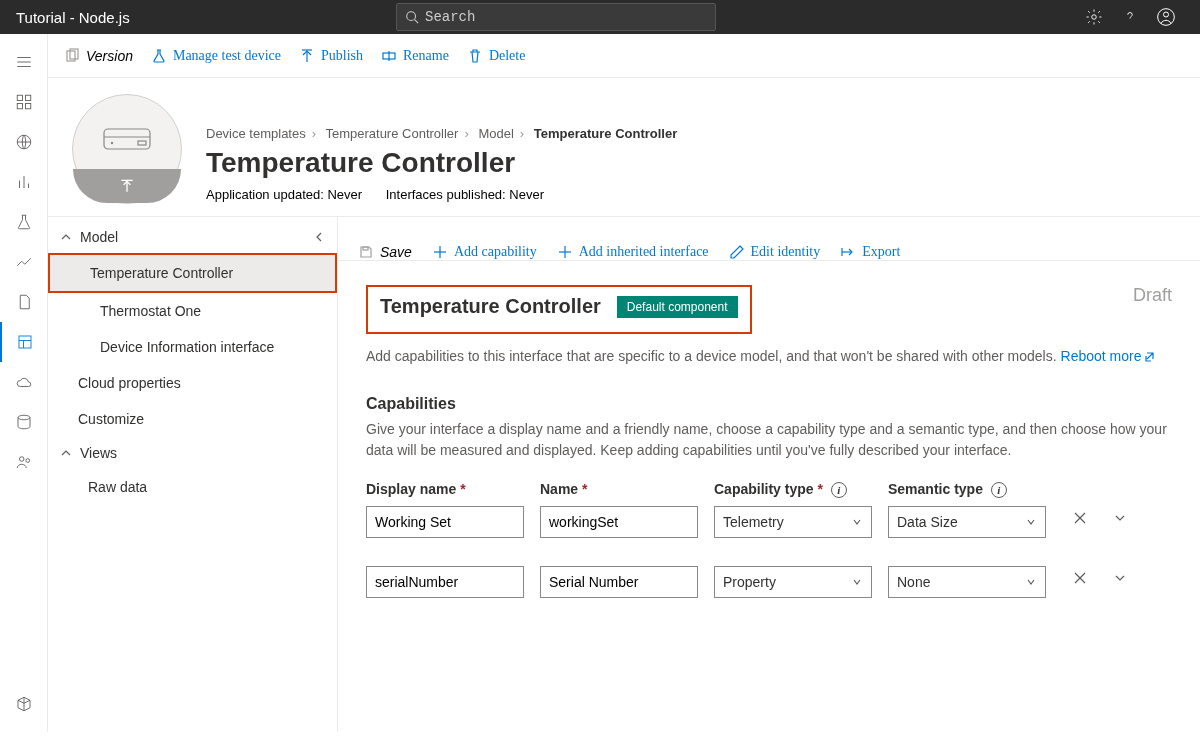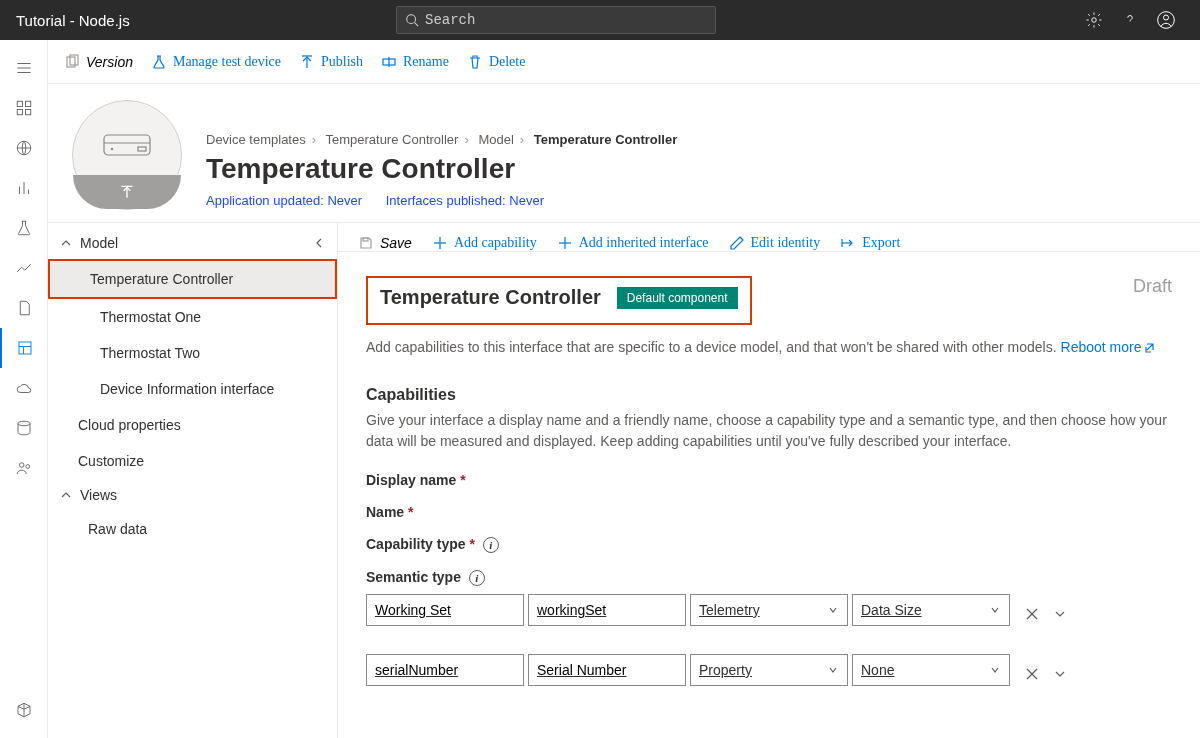--- a/index.html
+++ b/index.html
@@ -1,19 +1,19 @@
 <!DOCTYPE html>
 <html><head>
 <meta charset="utf-8">
 <style>
 * { box-sizing: border-box; margin: 0; padding: 0; }
 body { font-family: "Segoe UI", -apple-system, sans-serif; font-size: 14px; color: #323130; background: #fff; overflow: hidden; }
 
 
-.topbar { height: 40px; background: #2b2b2b; color: #fff; display: flex; align-items: center; padding: 0 16px; }
+.topbar { height: 34px; background: #2b2b2b; color: #fff; display: flex; align-items: center; padding: 0 16px; }
 .topbar .title { font-size: 15px; font-weight: 400; flex: 0 0 auto; width: 380px; }
 .topbar .search { flex: 0 0 320px; height: 28px; background: #3a3a3a; border: 1px solid #555; border-radius: 2px; display: flex; align-items: center; padding: 0 8px; color: #ccc; font-family: Liberation Mono, monospace; }
 .topbar .search svg { margin-right: 6px; }
 .topbar .spacer { flex: 1; }
 .topbar .tb-icon { width: 36px; height: 36px; display: flex; align-items: center; justify-content: center; color: #fff; cursor: pointer; }
 .topbar .tb-icon svg { stroke: #fff; }
 
 .shell { display: flex; height: calc(100vh - 40px); }
 
 
@@ -32,21 +32,21 @@
 
 .header-block { display: flex; padding: 16px 24px 12px 24px; gap: 24px; border-bottom: 1px solid #edebe9; }
 .device-circle { width: 110px; height: 110px; border-radius: 55px; border: 1px solid #d2d0ce; background: #f3f2f1; display: flex; flex-direction: column; align-items: center; justify-content: center; position: relative; flex-shrink: 0; }
 .device-circle .bottom-arc { position: absolute; bottom: 0; left: 0; right: 0; height: 34px; background: #a19f9d; border-radius: 0 0 55px 55px; display: flex; align-items: center; justify-content: center; }
 .header-texts { flex: 1; }
 .breadcrumbs { font-size: 13px; color: #605e5c; margin-bottom: 6px; margin-top: 32px; }
 .breadcrumbs .crumb { cursor: pointer; }
 .breadcrumbs .sep { margin: 0 6px; color: #a19f9d; }
 .breadcrumbs .crumb.current { color: #323130; font-weight: 600; }
 .page-title { font-size: 28px; font-weight: 600; color: #323130; margin-bottom: 8px; }
-.sub-status { font-size: 13px; color: #1d4ed8; }
+.sub-status { font-size: 13px; color: #000000; }
 .sub-status span { margin-right: 20px; }
 
 
 .main-cols { display: flex; flex: 1; overflow: hidden; }
 
 
 .tree-panel { width: 290px; border-right: 1px solid #edebe9; padding: 4px 0; overflow-y: auto; }
 .tree-header { display: flex; align-items: center; padding: 8px 12px; font-size: 14px; color: #323130; cursor: pointer; }
 .tree-header .chev { margin-right: 8px; }
 .tree-header .collapse-right { margin-left: auto; }
@@ -63,30 +63,30 @@
 .ed-title { font-size: 20px; font-weight: 600; }
 .badge { background: #008575; color: #fff; font-size: 12px; padding: 4px 10px; }
 .draft { position: absolute; right: 28px; top: 24px; color: #a19f9d; font-size: 18px; }
 .ed-desc { font-size: 14px; color: #605e5c; margin: 12px 0 28px 0; line-height: 1.5; }
 .ed-desc a { color: #0078d4; text-decoration: none; cursor: pointer; }
 .ed-desc a svg { vertical-align: -2px; margin-left: 2px; }
 .section-title { font-size: 16px; font-weight: 600; margin-bottom: 6px; }
 .section-desc { font-size: 14px; color: #605e5c; line-height: 1.5; margin-bottom: 20px; }
 
 
-.cap-headers { display: flex; gap: 16px; margin-bottom: 8px; flex-direction: column; }
+.cap-headers { display: flex; gap: 16px; margin-bottom: 8px; }
 .cap-headers .col { font-size: 14px; font-weight: 600; }
 .col-display { width: 158px; }
 .col-name   { width: 158px; }
 .col-type   { width: 158px; }
 .col-sem    { width: 158px; }
 .req { color: #a4262c; }
 .info-icn { display: inline-flex; width: 16px; height: 16px; border: 1px solid #605e5c; border-radius: 8px; font-size: 11px; align-items: center; justify-content: center; margin-left: 4px; font-style: italic; font-family: serif; }
 
-.cap-row { display: flex; gap: 4px; align-items: flex-end; margin-bottom: 28px; text-decoration: underline; }
+.cap-row { display: flex; gap: 16px; align-items: flex-start; margin-bottom: 28px; }
 .cap-input { width: 158px; height: 32px; border: 1px solid #8a8886; padding: 0 8px; font-size: 14px; font-family: inherit; }
 .cap-select { width: 158px; height: 32px; border: 1px solid #8a8886; padding: 0 8px; font-size: 14px; display: flex; align-items: center; justify-content: space-between; cursor: pointer; background: #fff; }
 .row-close, .row-expand { width: 24px; height: 24px; display: flex; align-items: center; justify-content: center; cursor: pointer; color: #605e5c; }
 .row-close { margin-left: 6px; }
 
 .red-box-tight { display: inline-block; border: 2px solid #d83b01; padding: 8px 12px; }
 
 svg { stroke-width: 1.2; fill: none; }
 </style>
 </head>
@@ -280,21 +280,20 @@
             </svg>
           <span>Model</span>
           <svg class="collapse-right" width="12" height="12" viewBox="0 0 12 12">
               <polyline points="8,2 4,6 8,10" stroke="#605e5c"></polyline>
             </svg>
         </div>
         <div class="red-box">
           <div class="tree-item selected" style="padding-left:40px;">Temperature Controller</div>
         </div>
         <div class="tree-item" style="padding-left:52px;">Thermostat One</div>
-        <div class="tree-item" style="padding-left:52px;">Thermostat Two</div>
         <div class="tree-item" style="padding-left:52px;">Device Information interface</div>
         <div class="tree-item" style="padding-left:30px;">Cloud properties</div>
         <div class="tree-item" style="padding-left:30px;">Customize</div>
         <div class="tree-header">
           <svg class="chev" width="12" height="12" viewBox="0 0 12 12">
               <polyline points="2,8 6,4 10,8" stroke="#605e5c"></polyline>
             </svg>
           <span>Views</span>
         </div>
         <div class="tree-item" style="padding-left:40px;">Raw data</div>

